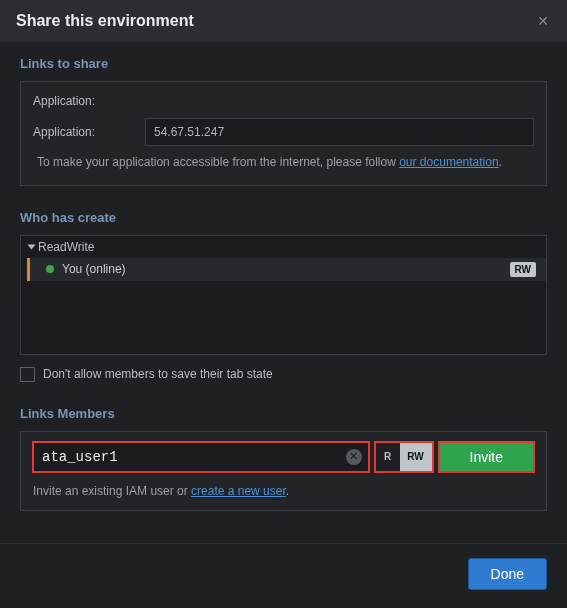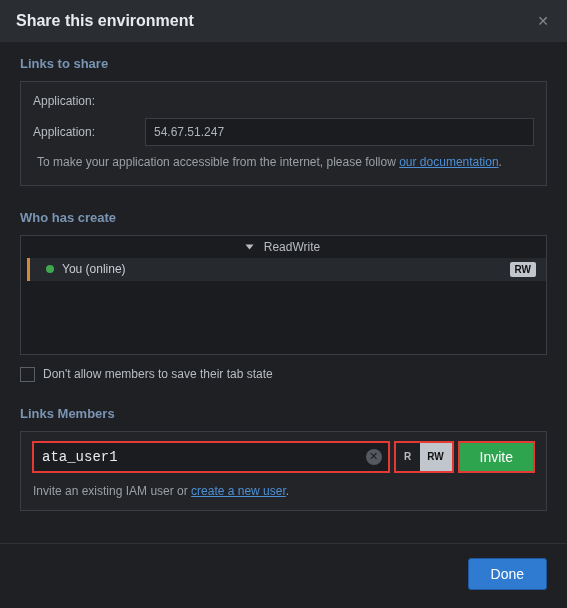--- a/index.html
+++ b/index.html
@@ -90,22 +90,21 @@
     background: #1a1c1f;
     height: 120px;
     overflow: hidden;
   }
   .group-header {
     padding: 4px 8px;
     color: #b8bdc3;
     font-size: 12px;
     display: flex;
     align-items: center;
-    gap: 12px;
-    justify-content: center;
+    gap: 4px;
   }
   .member-row {
     display: flex;
     align-items: center;
     justify-content: space-between;
     padding: 4px 10px 4px 16px;
     border-left: 3px solid #d08a3a;
     margin-left: 6px;
     background: #26292e;
   }
@@ -189,21 +188,21 @@
     font-weight: 700;
     cursor: pointer;
   }
   .perm-opt.active {
     background: #c1c6cc;
     color: #111;
     width: 32px;
   }
   .btn-invite {
     height: 30px;
-    padding: 0 20px;
+    padding: 0 30px;
     background: #2ea44f;
     color: #fff;
     border: 1px solid #238636;
     font-size: 14px;
     cursor: pointer;
     display: flex;
     align-items: center;
   }
   .highlight {
     outline: 2px solid #e53935;

